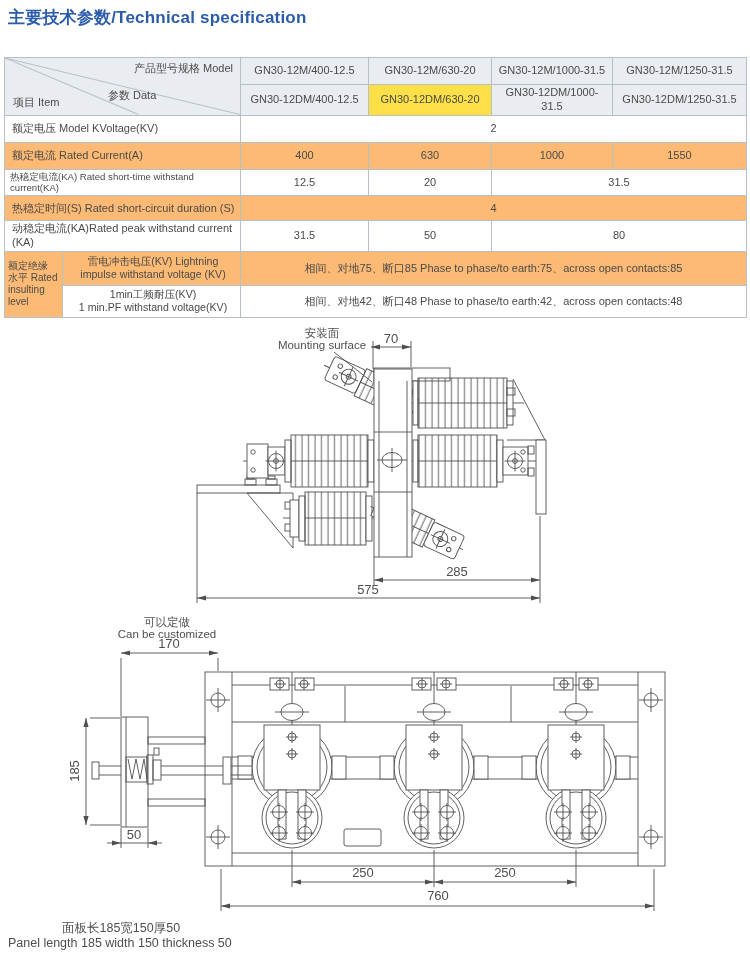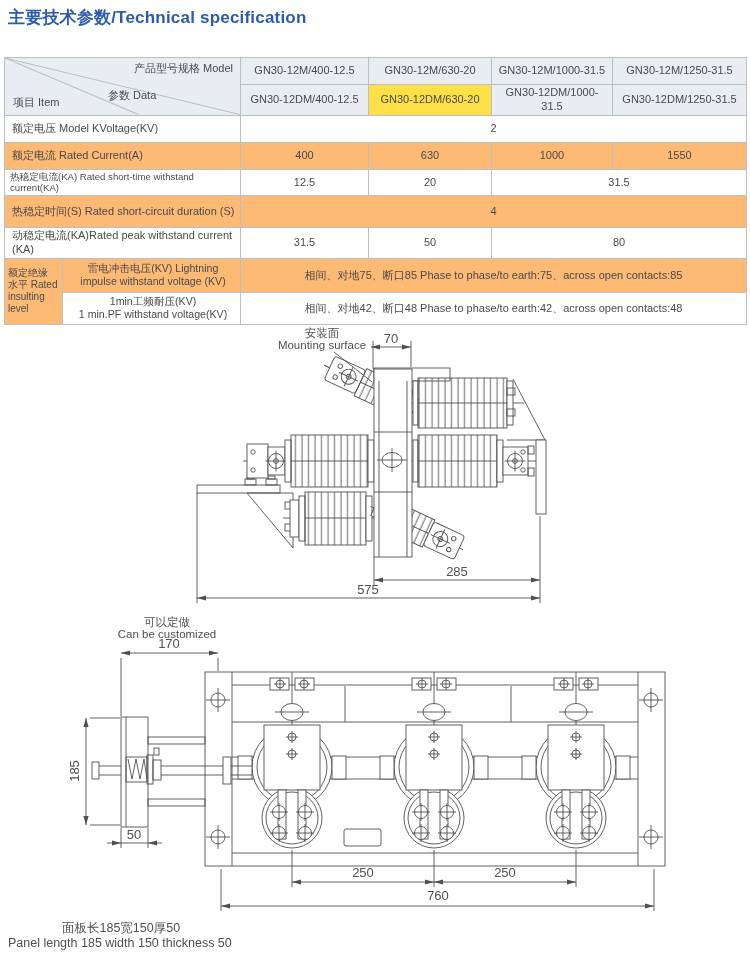--- a/index.html
+++ b/index.html
@@ -81,21 +81,21 @@
         <td>1550</td>
       </tr>
 
       <tr style="height:24px">
         <td class="lbl tight" colspan="2">热稳定电流(KA) Rated short-time withstand current(KA)</td>
         <td>12.5</td>
         <td>20</td>
         <td colspan="2">31.5</td>
       </tr>
 
-      <tr class="shade" style="height:32px">
+      <tr class="shade" style="height:25px">
         <td class="lbl" colspan="2">热稳定时间(S) Rated short-circuit duration (S)</td>
         <td colspan="4">4</td>
       </tr>
 
       <tr style="height:27px">
         <td class="lbl" colspan="2">动稳定电流(KA)Rated peak withstand current (KA)</td>
         <td>31.5</td>
         <td>50</td>
         <td colspan="2">80</td>
       </tr>

